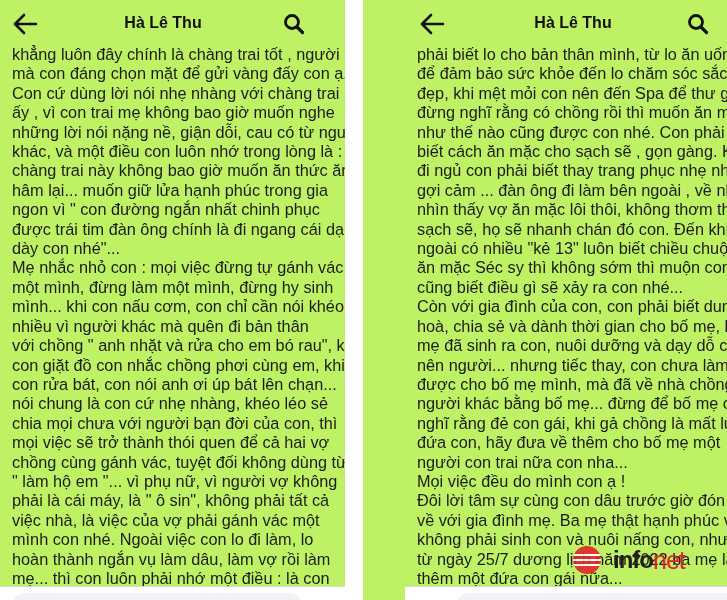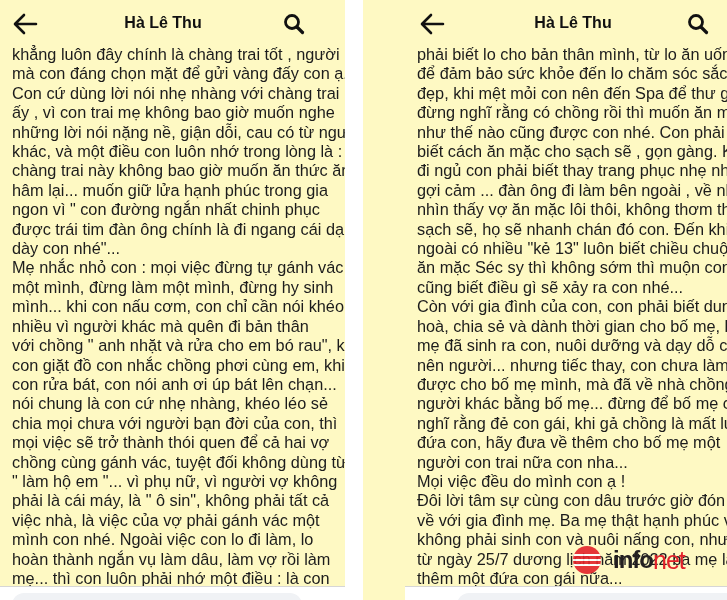--- a/index.html
+++ b/index.html
@@ -1,18 +1,18 @@
 <!DOCTYPE html>
 <html><head>
   <meta charset="utf-8">
   <style>
     * { margin: 0; padding: 0; box-sizing: border-box; }
     html, body { width: 727px; height: 600px; overflow: hidden; background: #ffffff; }
     body { font-family: "Liberation Sans", sans-serif; color: #1c1c1c; position: relative; }
-    .panel { position: absolute; top: 0; height: 600px; background: #fef9c3; overflow: hidden; }
+    .panel { position: absolute; top: 0; height: 600px; background: #bef264; overflow: hidden; }
     .panel.left { left: 0; width: 345px; }
     .panel.right { left: 363px; width: 364px; }
     .header { position: absolute; top: 0; left: 0; right: 0; height: 44px; }
     .back { position: absolute; top: 12px; width: 26px; height: 24px; cursor: pointer; }
     .title { position: absolute; top: 14px; font-weight: bold; font-size: 16px; color: #111; white-space: nowrap; transform: translateX(-50%); }
     .search { position: absolute; top: 12px; width: 22px; height: 24px; cursor: pointer; }
     .left .back { left: 12px; }
     .left .title { left: 163px; }
     .left .search { left: 283px; }
     .right .back { left: 56px; }

